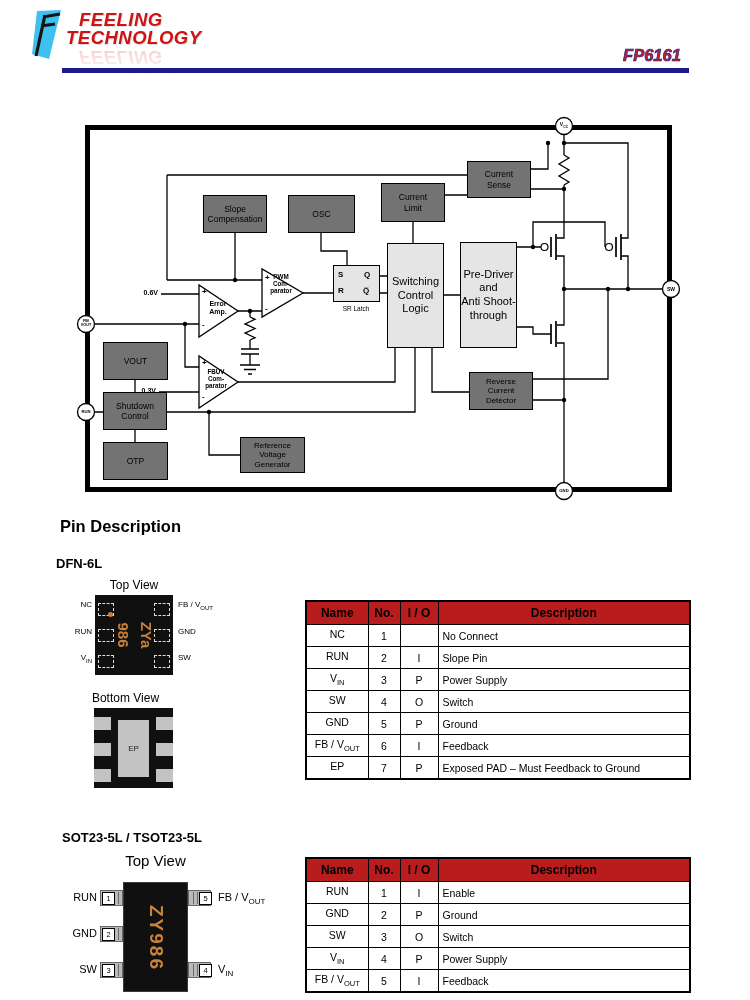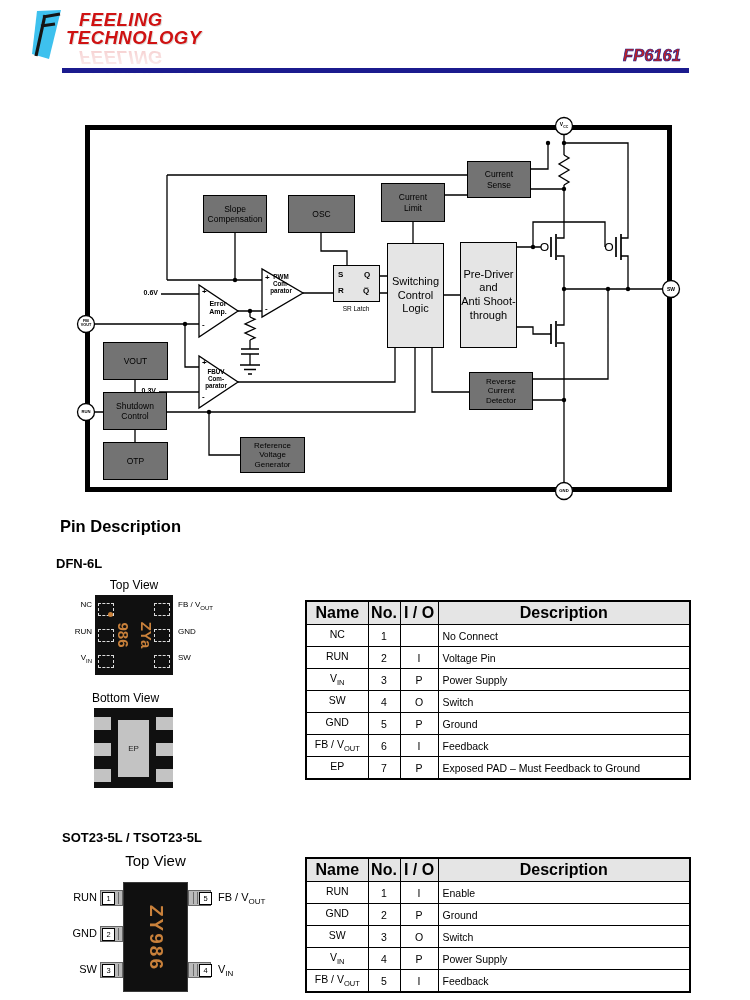--- a/index.html
+++ b/index.html
@@ -49,21 +49,21 @@
          font-size:8px;color:#222}
   .sotlead{position:absolute;width:23px;height:16px;background:#b9b9b9;border:1px solid #666;box-sizing:border-box}
   .sotnum{position:absolute;top:1px;width:11px;height:11px;background:#fff;border:1px solid #000;
           font-size:7.5px;display:flex;align-items:center;justify-content:center}
   .sotstripes{position:absolute;top:1px;height:12px;width:9px;
           background:repeating-linear-gradient(90deg,transparent 0 3px,#6a6a6a 3px 4px)}
   .sot-lbl{position:absolute;font-size:11px;line-height:1}
 
   
   table.pintable{position:absolute;border-collapse:collapse;table-layout:fixed;border:2px solid #000}
-  .pintable th{border:1px solid #000;background:#e5e5e5;font-size:16px;font-weight:bold;height:22px;padding:0}
+  .pintable th{border:1px solid #000;background:#b91c1c;font-size:12px;font-weight:bold;height:22px;padding:0}
   .pintable td{border:1px solid #000;font-size:10.5px;height:21px;text-align:center;padding:0}
   .pintable td.desc{text-align:left;padding-left:4px}
   sub{font-size:7.5px}
   .rt{text-align:right}
 </style>
 </head>
 <body>
 
 <div class="page">
 
@@ -244,21 +244,21 @@
     <tr>
           <td><span>NC</span><sub></sub></td>
           <td>1</td>
           <td></td>
           <td class="desc">No Connect</td>
         </tr>
     <tr>
           <td><span>RUN</span><sub></sub></td>
           <td>2</td>
           <td>I</td>
-          <td class="desc">Voltage Pin</td>
+          <td class="desc">Slope Pin</td>
         </tr>
     <tr>
           <td><span>V</span><sub>IN</sub></td>
           <td>3</td>
           <td>P</td>
           <td class="desc">Power Supply</td>
         </tr>
     <tr>
           <td><span>SW</span><sub></sub></td>
           <td>4</td>

